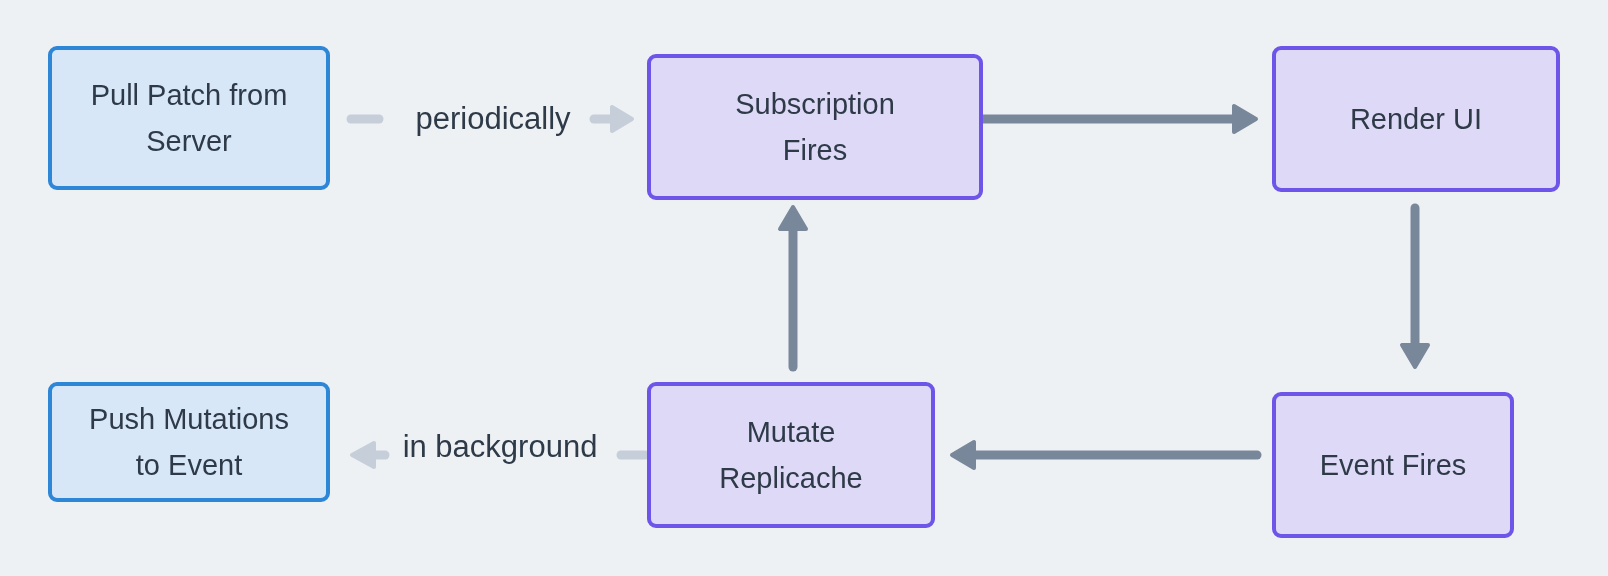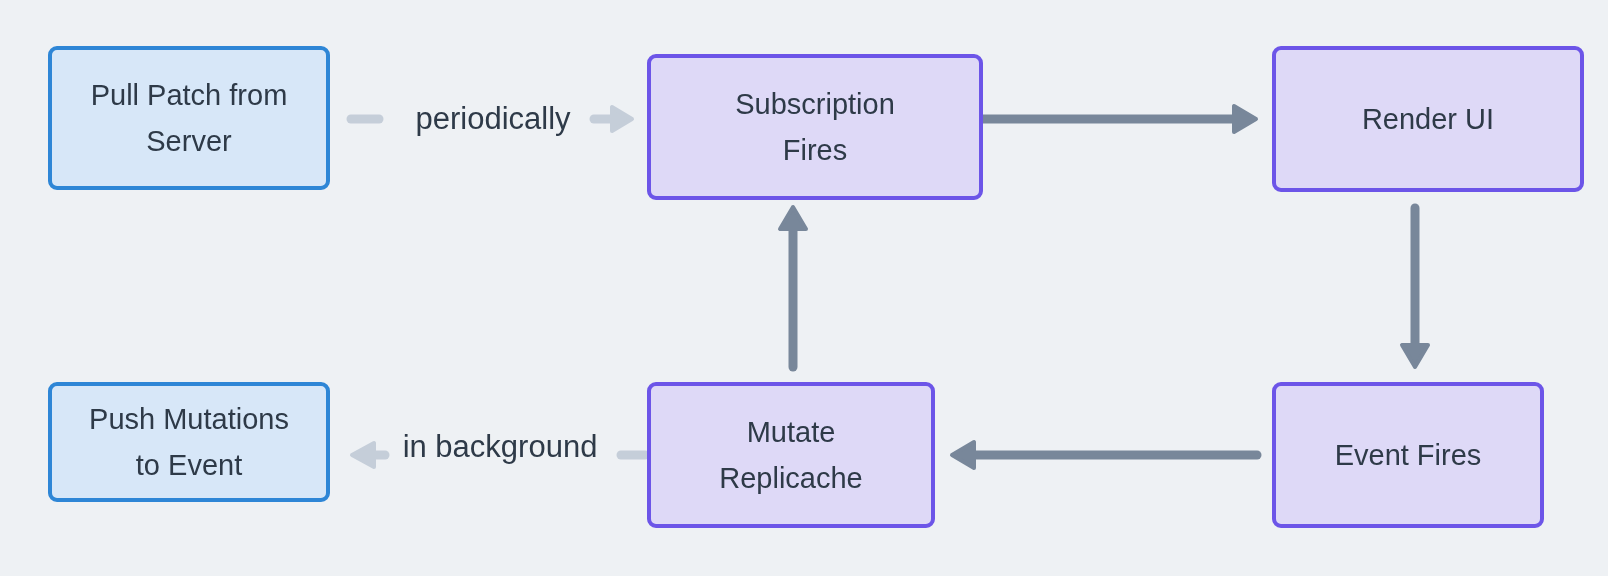--- a/index.html
+++ b/index.html
@@ -92,35 +92,35 @@
   <div class="node blue" style="left:48px;top:46px;width:282px;height:144px">
     <span>Pull Patch from</span>
     <span>Server</span>
   </div>
 
   <div class="node purple" style="left:647px;top:54px;width:336px;height:146px">
     <span>Subscription</span>
     <span>Fires</span>
   </div>
 
-  <div class="node purple" style="left:1272px;top:46px;width:312px;height:146px">
+  <div class="node purple" style="left:1272px;top:46px;width:288px;height:146px">
     <span>Render UI</span>
   </div>
 
   <div class="node blue" style="left:48px;top:382px;width:282px;height:120px">
     <span>Push Mutations</span>
     <span>to Event</span>
   </div>
 
   <div class="node purple" style="left:647px;top:382px;width:288px;height:146px">
     <span>Mutate</span>
     <span>Replicache</span>
   </div>
 
-  <div class="node purple" style="left:1272px;top:382px;width:272px;height:146px">
+  <div class="node purple" style="left:1272px;top:392px;width:242px;height:146px">
     <span>Event Fires</span>
   </div>
 
   <div class="edge-label" style="left:393px;top:96px;width:200px">periodically</div>
 
   <div class="edge-label" style="left:388px;top:424px;width:224px">in background</div>
 
 </div>
 
 </body></html>

